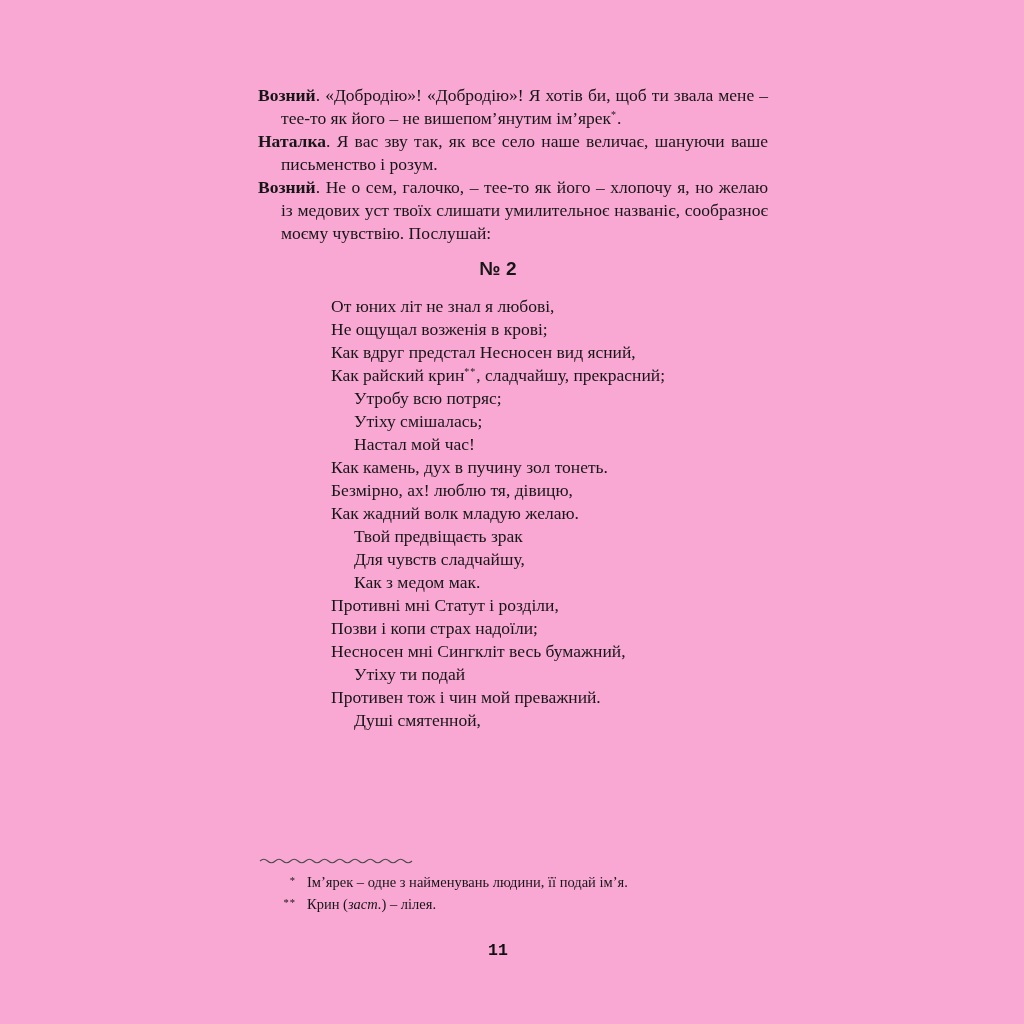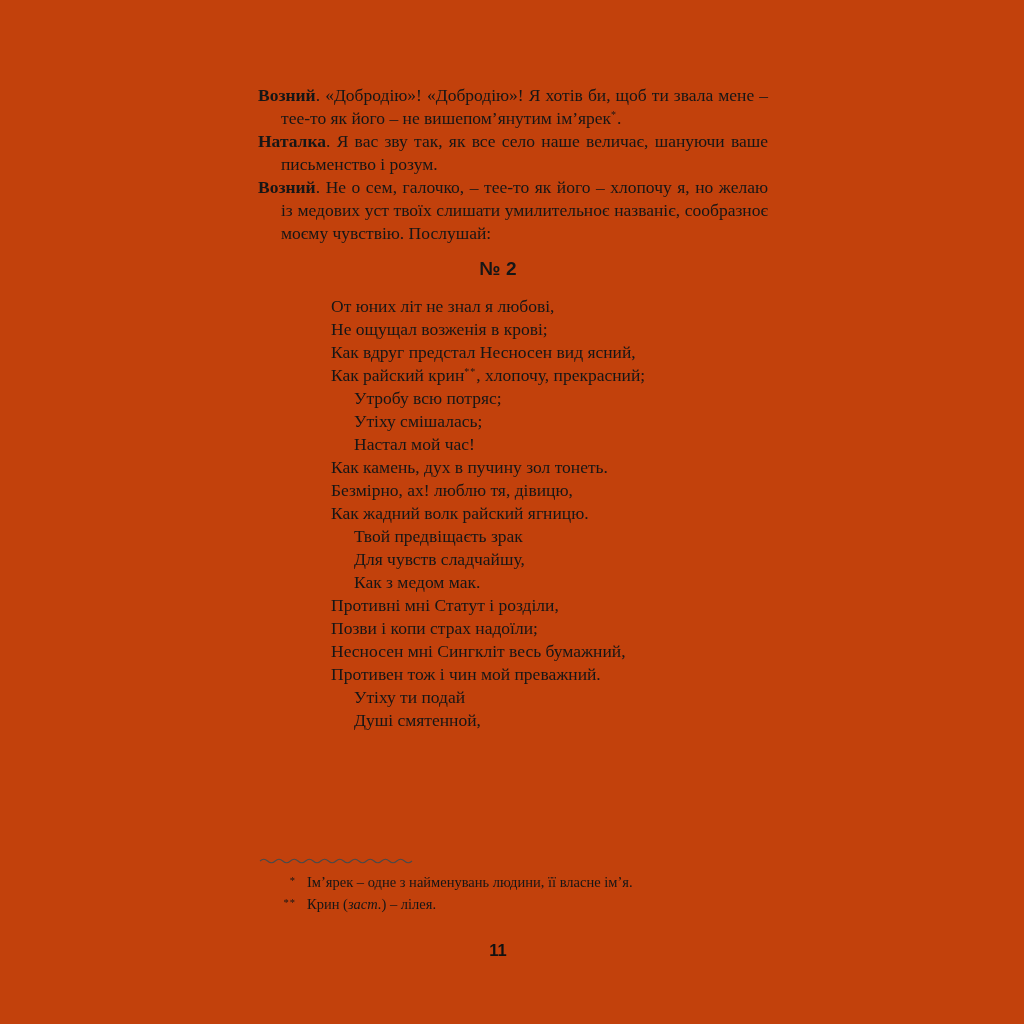--- a/index.html
+++ b/index.html
@@ -4,21 +4,21 @@
 <style>
   html, body { margin: 0; padding: 0; }
   body {
     width: 1024px; height: 1024px;
     background: #f4f4f4;
     font-family: "Liberation Serif", "DejaVu Serif", serif;
   }
   .page {
     position: relative;
     width: 1024px; height: 1024px;
-    background: #c2410c;
+    background: #f9a8d4;
     color: #161616;
     overflow: hidden;
   }
   .text-block {
     position: absolute;
     left: 258px; top: 84px; width: 510px;
   }
   .dialogue-para {
     margin: 0;
     font-size: 17.5px;
@@ -67,21 +67,21 @@
     width: 24px;
     text-align: right;
     font-size: 10.5px;
     letter-spacing: 1px;
   }
   .footnote em { font-style: italic; }
   .page-number {
     position: absolute;
     left: 243px; top: 941px; width: 510px;
     text-align: center;
-    font-family: Liberation Sans, sans-serif;
+    font-family: Liberation Mono, monospace;
     font-weight: 700;
     font-size: 16.5px;
     color: #111111;
   }
 </style>
 </head>
 <body>
 
 <div class="page">
 
@@ -91,44 +91,44 @@
         <p class="dialogue-para"><span class="speaker">Наталка</span><span>. </span><span>Я вас зву так, як все село наше величає, шануючи ваше письменство і розум.</span></p>
         <p class="dialogue-para"><span class="speaker">Возний</span><span>. </span><span>Не о сем, галочко, – тее-то як його – хлопочу я, но желаю із медових уст твоїх слишати умилительноє названіє, сообразноє моєму чувствію. Послушай:</span></p>
       </div>
 
     <div class="song-heading">№ 2</div>
 
     <div id="song-lines" class="song">
         <div class="song-line"><span>От юних літ не знал я любові,</span></div>
         <div class="song-line"><span>Не ощущал возженія в крові;</span></div>
         <div class="song-line"><span>Как вдруг предстал Несносен вид ясний,</span></div>
-        <div class="song-line"><span>Как райский крин</span><sup class="fn-ref">**</sup><span>, хлопочу, прекрасний;</span></div>
+        <div class="song-line"><span>Как райский крин</span><sup class="fn-ref">**</sup><span>, сладчайшу, прекрасний;</span></div>
         <div class="song-line indent"><span>Утробу всю потряс;</span></div>
         <div class="song-line indent"><span>Утіху смішалась;</span></div>
         <div class="song-line indent"><span>Настал мой час!</span></div>
         <div class="song-line"><span>Как камень, дух в пучину зол тонеть.</span></div>
         <div class="song-line"><span>Безмірно, ах! люблю тя, дівицю,</span></div>
-        <div class="song-line"><span>Как жадний волк райский ягницю.</span></div>
+        <div class="song-line"><span>Как жадний волк младую желаю.</span></div>
         <div class="song-line indent"><span>Твой предвіщаєть зрак</span></div>
         <div class="song-line indent"><span>Для чувств сладчайшу,</span></div>
         <div class="song-line indent"><span>Как з медом мак.</span></div>
         <div class="song-line"><span>Противні мні Статут і розділи,</span></div>
         <div class="song-line"><span>Позви і копи страх надоїли;</span></div>
         <div class="song-line"><span>Несносен мні Сингкліт весь бумажний,</span></div>
+        <div class="song-line indent"><span>Утіху ти подай</span></div>
         <div class="song-line"><span>Противен тож і чин мой преважний.</span></div>
-        <div class="song-line indent"><span>Утіху ти подай</span></div>
         <div class="song-line indent"><span>Душі смятенной,</span></div>
       </div>
   </div>
 
   <div class="footnote-block">
     <svg class="footnote-divider" width="154" height="8" viewBox="0 0 154 8" aria-hidden="true">
       <path d="M1 5 Q4.8 1.6 8.6 5 T16.2 5 T23.8 5 T31.4 5 T39 5 T46.6 5 T54.2 5 T61.8 5 T69.4 5 T77 5 T84.6 5 T92.2 5 T99.8 5 T107.4 5 T115 5 T122.6 5 T130.2 5 T137.8 5 T145.4 5 T153 5" fill="none" stroke="#4a4a4a" stroke-width="1.1"></path>
     </svg>
     <div id="footnotes">
-        <div class="footnote"><span class="fn-marker">*</span><span>Ім’ярек – одне з найменувань людини, її власне ім’я.</span></div>
+        <div class="footnote"><span class="fn-marker">*</span><span>Ім’ярек – одне з найменувань людини, її подай ім’я.</span></div>
         <div class="footnote"><span class="fn-marker">**</span><span>Крин (</span><em>заст.</em><span>) – лілея.</span></div>
       </div>
   </div>
 
   <div class="page-number">11</div>
 
 </div>
 
 </body></html>

